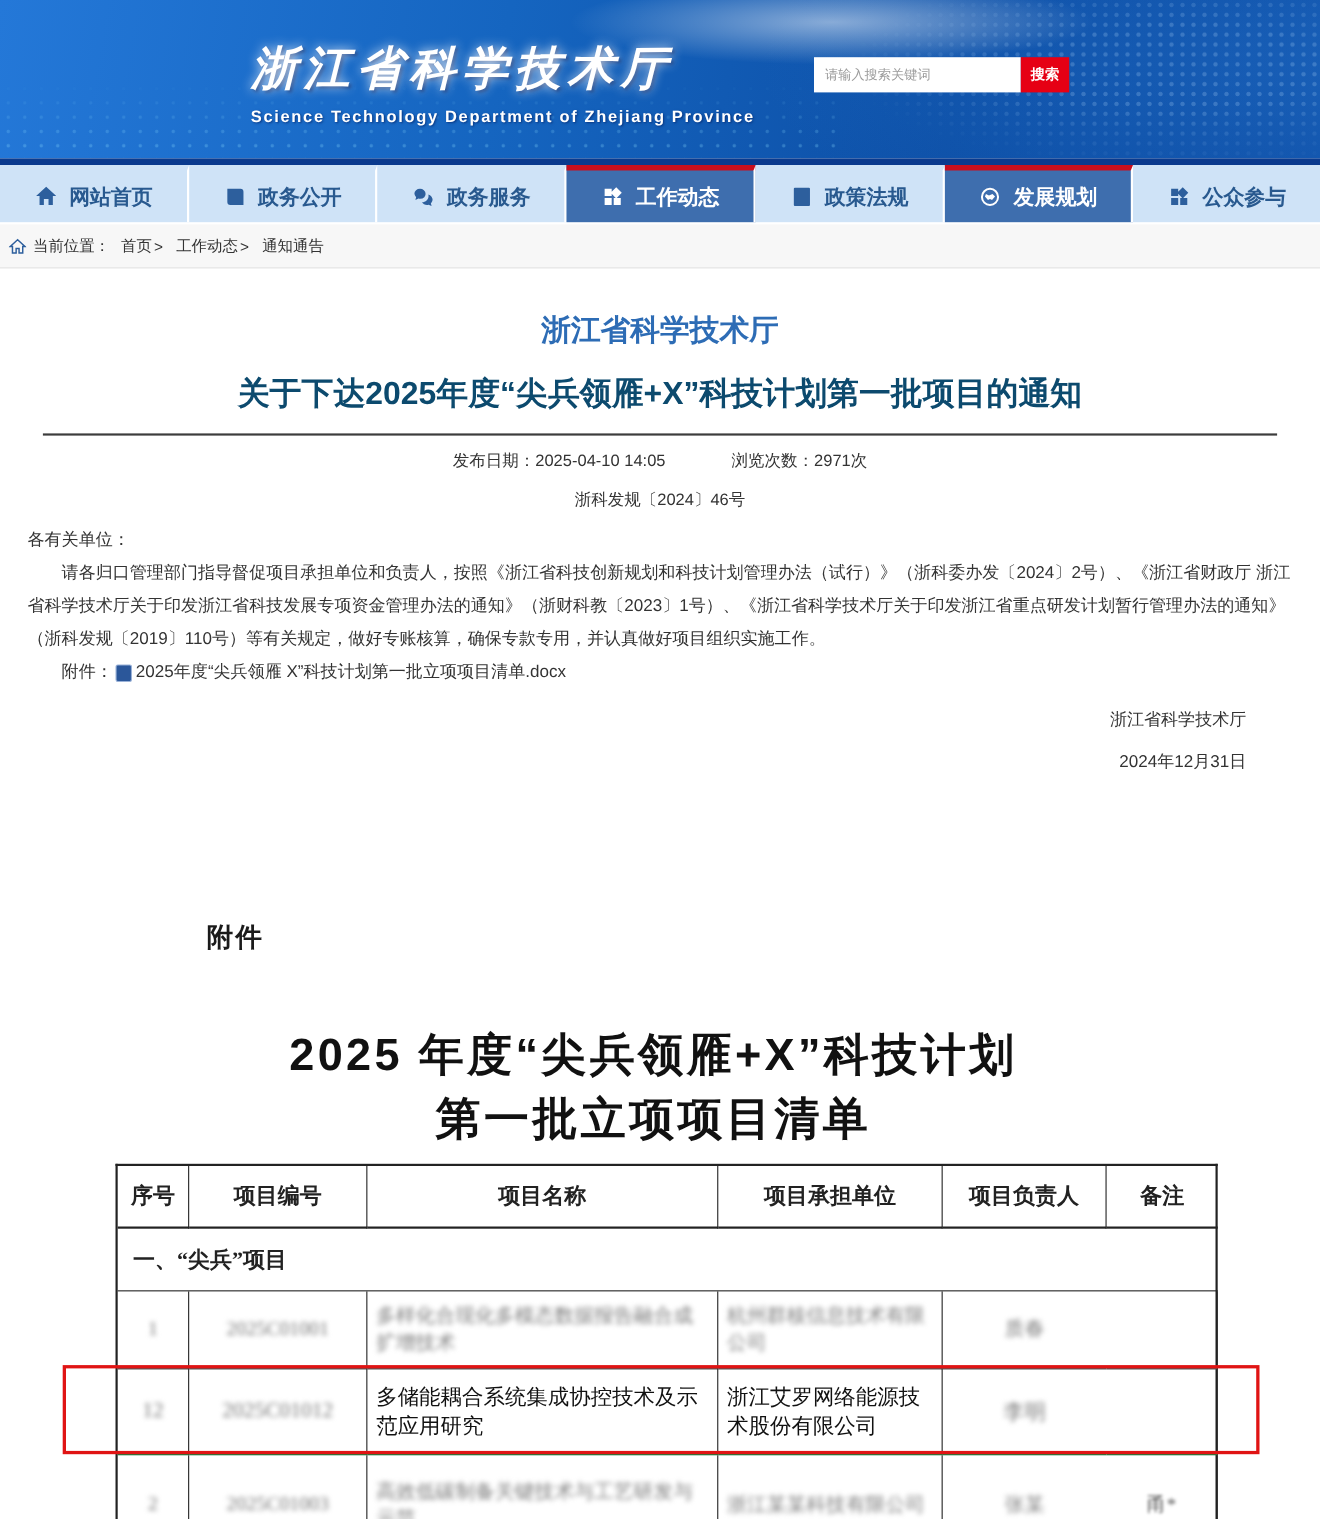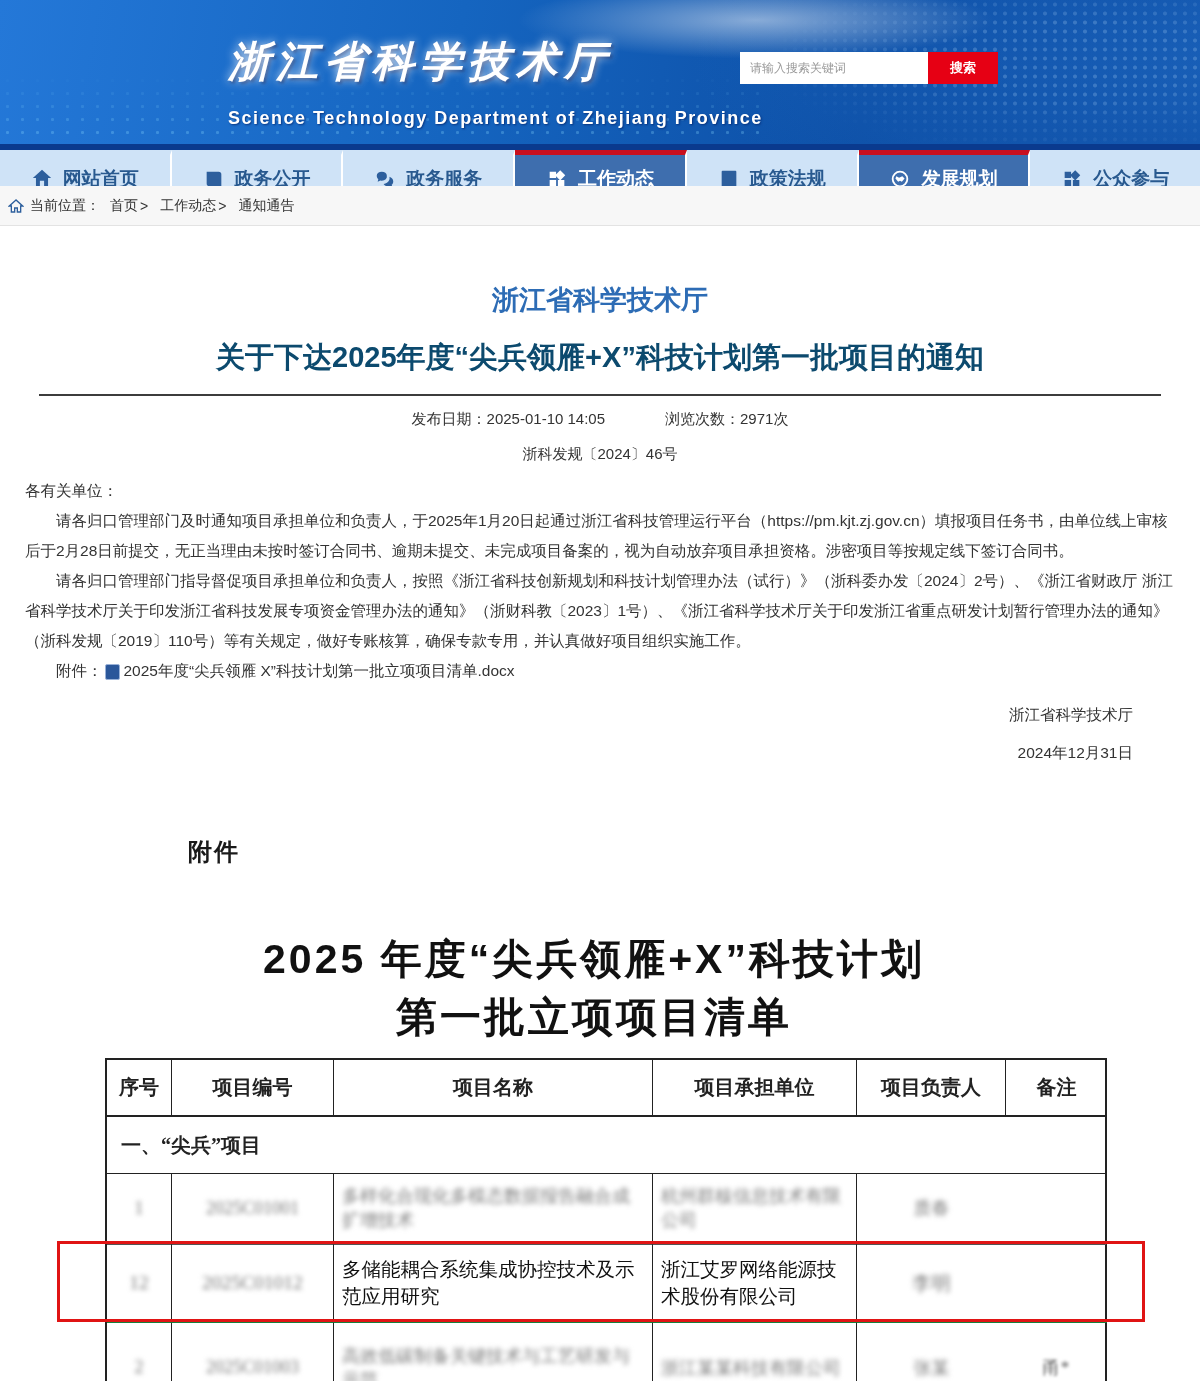--- a/index.html
+++ b/index.html
@@ -28,48 +28,48 @@
     background-image:radial-gradient(circle, rgba(190,225,255,.8) 1.6px, rgba(0,0,0,0) 2.4px);
     background-size:10px 9px; opacity:.28;
     -webkit-mask-image:radial-gradient(ellipse at 70% 40%, #000 30%, transparent 75%);
             mask-image:radial-gradient(ellipse at 70% 40%, #000 30%, transparent 75%);
   }
   .logo-wrap{ position:absolute; left:228px; top:34px; z-index:3; color:#fff; }
   .logo-title{
     font-size:42px; font-weight:bold; letter-spacing:6px; font-style:italic;
     text-shadow:0 0 10px rgba(255,255,255,.9), 2px 2px 3px rgba(6,40,110,.8);
   }
-  .logo-sub{ margin-top:18px; font-size:18px; font-weight:bold; letter-spacing:1.5px;
+  .logo-sub{ margin-top:8px; font-size:15px; font-weight:bold; letter-spacing:1.5px;
     text-shadow:1px 1px 2px rgba(6,40,110,.8); }
   .header-search{ position:absolute; left:740px; top:52px; display:flex; z-index:3; }
   .header-search input{
     width:188px; height:32px; border:none; outline:none; padding:0 10px;
     font-size:12px; color:#333; background:#fff;
   }
   .header-search input::placeholder{ color:#9a9a9a; }
   .header-search button{
-    width:70px; height:32px; border:none; background:#e60014; color:#fff;
+    width:44px; height:32px; border:none; background:#e60014; color:#fff;
     font-size:13px; font-weight:bold; cursor:pointer;
   }
 
   
   .main-nav{ position:absolute; top:150px; left:0; width:1200px; height:40px; display:flex; }
   .nav-item{
     flex:1 1 0; height:52px; display:flex; align-items:center; justify-content:center;
     gap:10px; background:#cfe3f7; color:#28598f; font-size:19px; font-weight:bold;
     border-top:5px solid transparent; border-right:2px solid #fff; cursor:pointer;
   }
   .nav-item:last-child{ border-right:none; }
   .nav-item svg{ width:22px; height:22px; fill:#2d5f9d; flex:0 0 auto; }
   .nav-item.active{ background:#3e6eae; color:#fff; border-top-color:#c80f1e; }
   .nav-item.active svg{ fill:#fff; }
 
   
   .breadcrumb-bar{
-    position:absolute; top:186px; left:0; width:1200px; height:40px;
+    position:absolute; top:204px; left:0; width:1200px; height:40px;
     background:#f7f7f7; border-bottom:1px solid #e3e3e3;
     display:flex; align-items:center; padding-left:6px; font-size:14px; color:#333;
   }
   .breadcrumb-bar svg{ width:16px; height:16px; fill:#2d5f9d; margin:0 6px 0 2px; }
   .crumb-label{ color:#333; margin-right:8px; }
   .crumb-link{ color:#333; cursor:pointer; margin:0 2px; }
   .crumb-sep{ color:#333; margin-right:10px; }
 
   
   .article{ position:absolute; top:242px; left:0; width:1200px; padding:0 25px; color:#333; }
@@ -189,27 +189,26 @@
     <span class="crumb-link">工作动态</span>
     <span class="crumb-sep">&gt;</span>
     <span class="crumb-link">通知通告</span>
   </div>
 
   <div class="article">
     <div class="art-title-1">浙江省科学技术厅</div>
     <div class="art-title-2">关于下达2025年度“尖兵领雁+X”科技计划第一批项目的通知</div>
     <div class="art-divider"></div>
     <div class="art-meta">
-      <span><span>发布日期：</span><span>2025-01-10 14:05</span></span>
+      <span><span>发布日期：</span><span>2025-04-10 14:05</span></span>
       <span><span>浏览次数：</span><span>2971次</span></span>
     </div>
     <div class="art-docnum">浙科发规〔2024〕46号</div>
     <div class="art-body">
       <p>各有关单位：</p>
-      <p class="indent">请各归口管理部门及时通知项目承担单位和负责人，于2025年1月20日起通过浙江省科技管理运行平台（https://pm.kjt.zj.gov.cn）填报项目任务书，由单位线上审核后于2月28日前提交，无正当理由未按时签订合同书、逾期未提交、未完成项目备案的，视为自动放弃项目承担资格。涉密项目等按规定线下签订合同书。</p>
       <p class="indent">请各归口管理部门指导督促项目承担单位和负责人，按照《浙江省科技创新规划和科技计划管理办法（试行）》（浙科委办发〔2024〕2号）、《浙江省财政厅 浙江省科学技术厅关于印发浙江省科技发展专项资金管理办法的通知》（浙财科教〔2023〕1号）、《浙江省科学技术厅关于印发浙江省重点研发计划暂行管理办法的通知》（浙科发规〔2019〕110号）等有关规定，做好专账核算，确保专款专用，并认真做好项目组织实施工作。</p>
       <p class="attach-line">
         <span>附件：</span><span class="word-icon">W</span><span class="attach-link">2025年度“尖兵领雁 X”科技计划第一批立项项目清单.docx</span>
       </p>
     </div>
     <div class="signature">
       <div>浙江省科学技术厅</div>
       <div>2024年12月31日</div>
     </div>
   </div>

